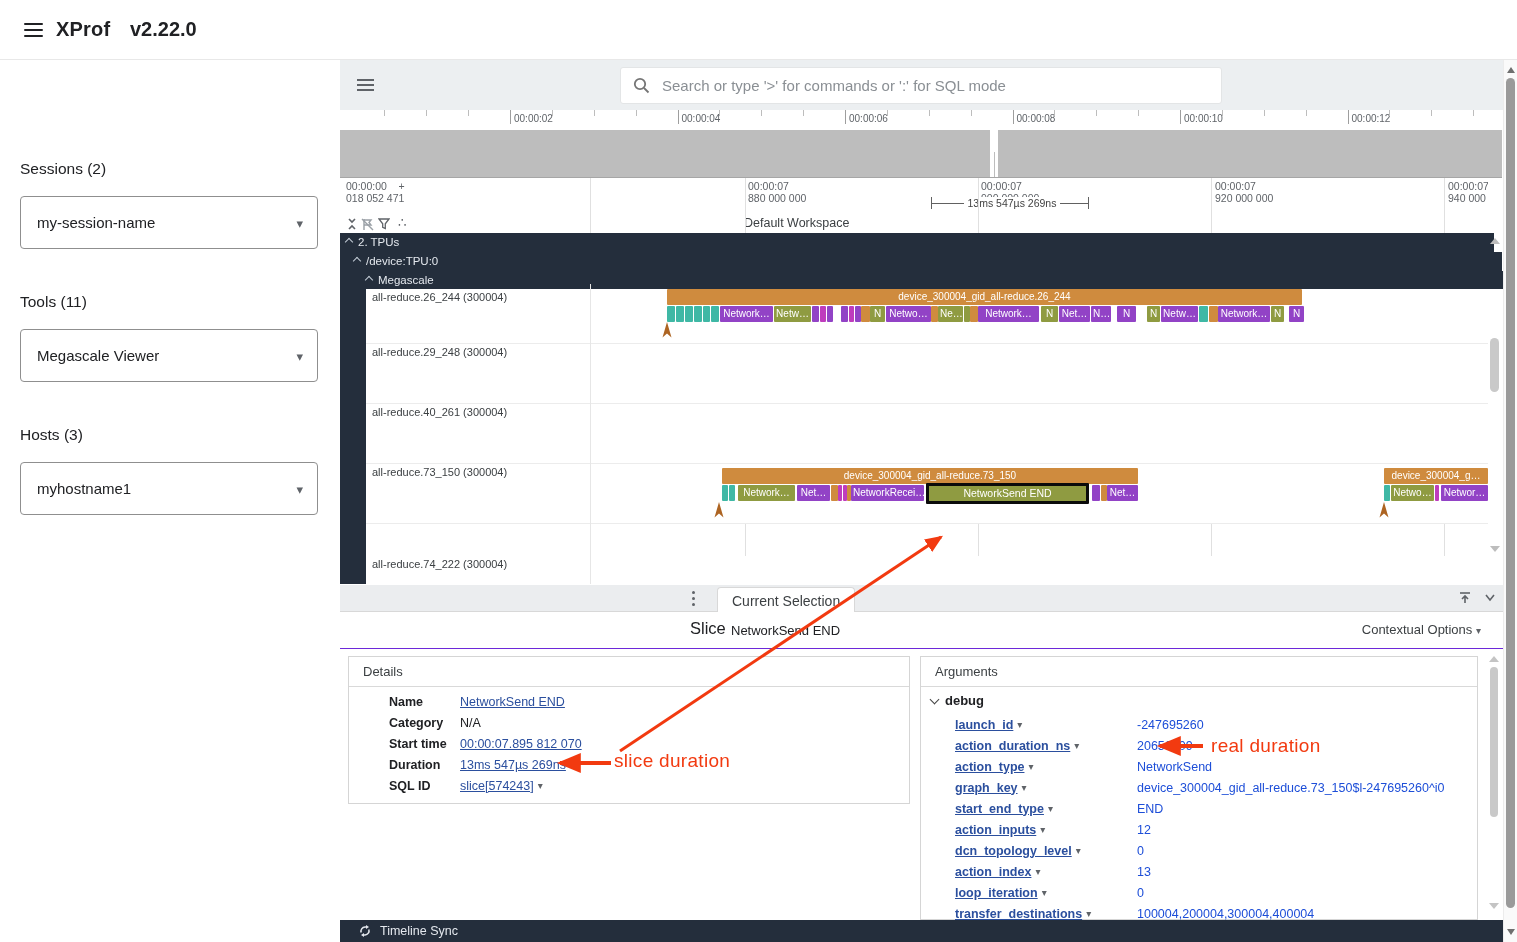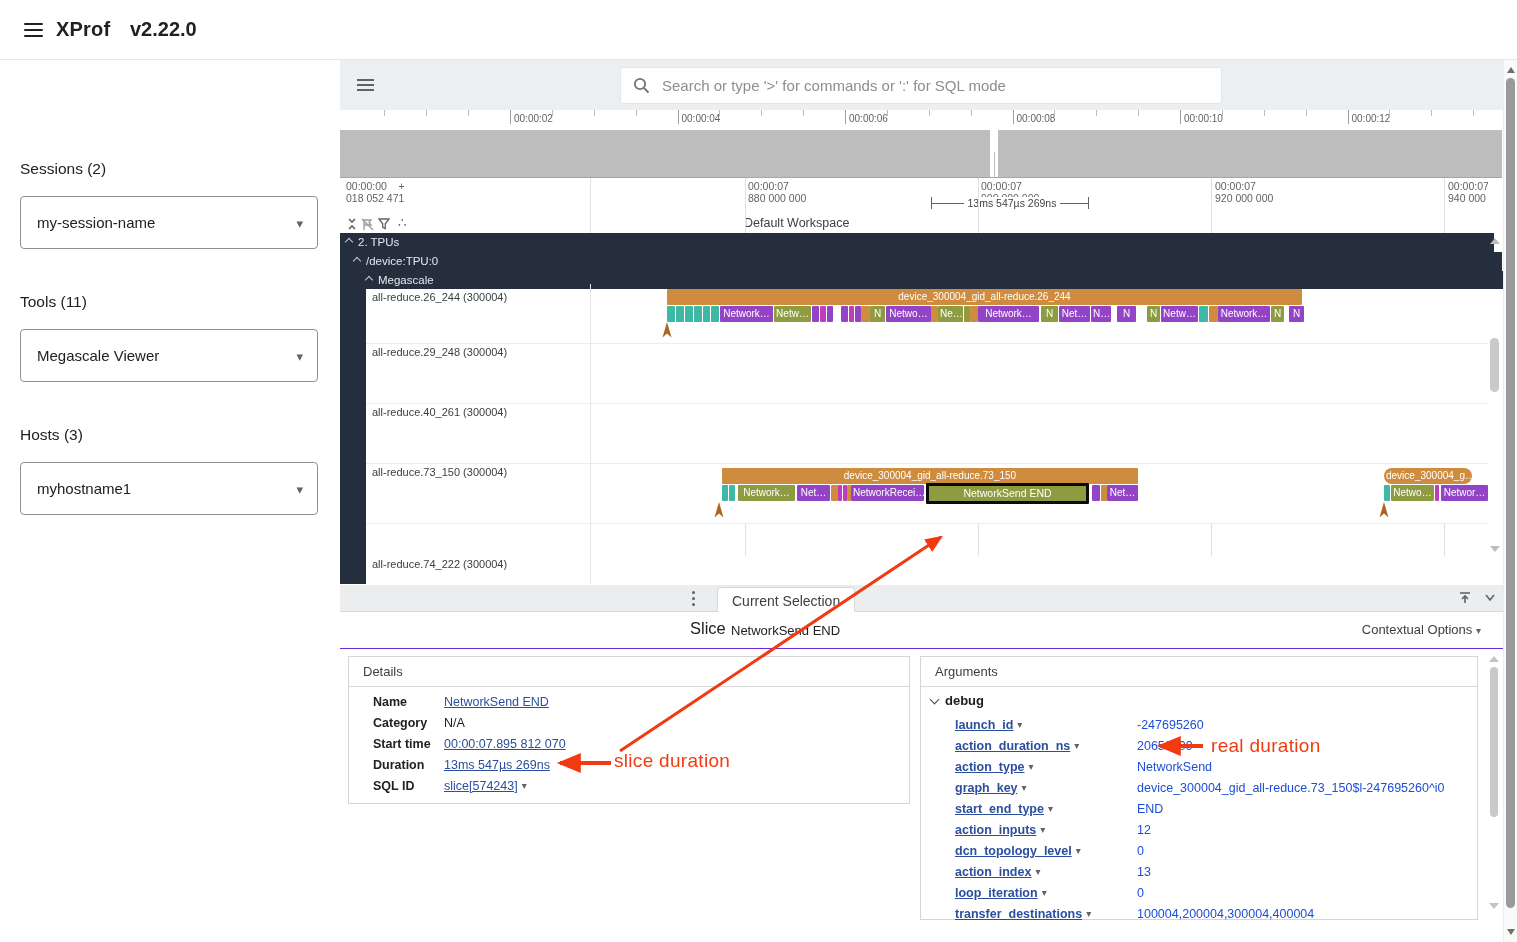--- a/index.html
+++ b/index.html
@@ -70,21 +70,21 @@
   .seltab{position:absolute;left:377px;top:2px;height:25px;background:#fff;border:1px solid #d8d8d8;border-bottom:none;border-radius:4px 4px 0 0;
           font-size:14px;color:#3c4043;display:flex;align-items:center;padding:0 14px;cursor:pointer;}
   .slicehdr{left:340px;top:612px;width:1163px;height:37px;background:#fff;border-bottom:1px solid #6d28d9;box-sizing:border-box;}
   .slicekind{position:absolute;left:350px;top:7px;font-size:16.5px;color:#202124;}
   .slicename{position:absolute;left:391px;top:11px;font-size:13px;color:#202124;}
   .ctxopt{position:absolute;right:22px;top:10px;font-size:13px;color:#3c4043;cursor:pointer;}
   .panelbody{left:340px;top:649px;width:1163px;height:271px;background:#fff;}
   .card{position:absolute;border:1px solid #d5d5d5;background:#fff;box-sizing:border-box;}
   .cardhdr{height:30px;border-bottom:1px solid #d9d9d9;box-sizing:border-box;font-size:13px;color:#3c4043;display:flex;align-items:center;padding-left:14px;}
   .drow{position:absolute;left:24px;height:21px;font-size:12.5px;display:flex;align-items:center;white-space:nowrap;}
-  .dlab{width:71px;font-weight:700;color:#202124;flex:0 0 auto;}
+  .dlab{width:71px;font-weight:700;color:#202124;flex:0 0 auto;margin-left:16px;}
   .dval{color:#202124;}
   a.lnk{color:#2b4f9e;text-decoration:underline;cursor:pointer;}
   .acaret{color:#5f6368;font-size:10px;margin-left:4px;text-decoration:none;}
   .argrow{position:absolute;height:21px;font-size:12.5px;display:flex;align-items:center;white-space:nowrap;}
   .argkey{font-weight:700;}
   .argval{position:absolute;left:182px;color:#1d4ed8;}
   .debughdr{position:absolute;left:10px;top:36px;font-size:13px;font-weight:700;color:#202124;}
   .chev-dn{display:inline-block;width:6px;height:6px;border-left:1.5px solid #444;border-bottom:1.5px solid #444;transform:rotate(-45deg);margin-right:7px;vertical-align:2px;}
   
   .footer{left:340px;top:920px;width:1163px;height:22px;background:#242e3c;color:#e4e8ee;font-size:12.5px;display:flex;align-items:center;}
@@ -277,21 +277,21 @@
       <div class="slice abs" style="left: 1091px; top: 306px; width: 20px; background: rgb(146, 67, 198);">N…</div>
       <div class="slice abs" style="left: 1117px; top: 306px; width: 19px; background: rgb(146, 67, 198);">N</div>
       <div class="slice abs" style="left: 1147px; top: 306px; width: 13px; background: rgb(143, 155, 65);">N</div>
       <div class="slice abs" style="left: 1161px; top: 306px; width: 37px; background: rgb(146, 67, 198);">Netw…</div>
       <div class="slice abs" style="left: 1199px; top: 306px; width: 9px; background: rgb(63, 184, 165);"></div>
       <div class="slice abs" style="left: 1209px; top: 306px; width: 9px; background: rgb(207, 139, 62);"></div>
       <div class="slice abs" style="left: 1218px; top: 306px; width: 52px; background: rgb(146, 67, 198);">Network…</div>
       <div class="slice abs" style="left: 1271px; top: 306px; width: 13px; background: rgb(143, 155, 65);">N</div>
       <div class="slice abs" style="left: 1289px; top: 306px; width: 15px; background: rgb(146, 67, 198);">N</div>
       <div class="slice abs" style="left: 722px; top: 468px; width: 416px; background: rgb(207, 139, 62);">device_300004_gid_all-reduce.73_150</div>
-      <div class="slice abs" style="left: 1384px; top: 468px; width: 88px; background: rgb(207, 139, 62); border-radius: 8px;">device_300004_g…</div>
+      <div class="slice abs" style="left: 1384px; top: 468px; width: 104px; background: rgb(207, 139, 62);">device_300004_g…</div>
       <div class="slice abs" style="left: 722px; top: 485px; width: 6px; background: rgb(63, 184, 165);"></div>
       <div class="slice abs" style="left: 729px; top: 485px; width: 6px; background: rgb(63, 184, 165);"></div>
       <div class="slice abs" style="left: 738px; top: 485px; width: 57px; background: rgb(143, 155, 65);">Network…</div>
       <div class="slice abs" style="left: 797px; top: 485px; width: 33px; background: rgb(146, 67, 198);">Net…</div>
       <div class="slice abs" style="left: 831px; top: 485px; width: 7px; background: rgb(207, 139, 62);"></div>
       <div class="slice abs" style="left: 838px; top: 485px; width: 4px; background: rgb(191, 60, 189);"></div>
       <div class="slice abs" style="left: 843px; top: 485px; width: 4px; background: rgb(191, 60, 189);"></div>
       <div class="slice abs" style="left: 847px; top: 485px; width: 4px; background: rgb(207, 139, 62);"></div>
       <div class="slice abs" style="left: 851px; top: 485px; width: 73px; background: rgb(146, 67, 198);">NetworkRecei…</div>
       <div class="slice abs sel" style="left: 926px; top: 483px; width: 163px; background: rgb(143, 155, 65); border-color: rgb(11, 11, 11);">NetworkSend END</div>
@@ -426,20 +426,29 @@
         </div>
       </div>
   </div>
 
   <div class="abs" style="left:1488px;top:653px;width:12px;height:265px;">
     <div class="tri" style="left:1px;top:3px;border-left:5px solid transparent;border-right:5px solid transparent;border-bottom:6px solid #c4c4c4;"></div>
     <div class="sb-thumb" style="left:2px;top:14px;width:8px;height:150px;"></div>
     <div class="tri" style="left:1px;top:250px;border-left:5px solid transparent;border-right:5px solid transparent;border-top:6px solid #c4c4c4;"></div>
   </div>
 
+  <div class="abs footer">
+    <svg width="14" height="14" viewBox="0 0 14 14">
+      <path d="M3.2 8.6 A4.2 4.2 0 0 1 7 3 h1.5" fill="none" stroke="#e4e8ee" stroke-width="1.5"></path>
+      <path d="M10.8 5.4 A4.2 4.2 0 0 1 7 11 h-1.5" fill="none" stroke="#e4e8ee" stroke-width="1.5"></path>
+      <path d="M8 1 L11 3 L8 5 Z" fill="#e4e8ee"></path>
+      <path d="M6 9 L3 11 L6 13 Z" fill="#e4e8ee"></path>
+    </svg>
+    <span>Timeline Sync</span>
+  </div>
 
   <div class="abs mainsb">
     <div class="tri" style="left:2.5px;top:7px;border-left:4.5px solid transparent;border-right:4.5px solid transparent;border-bottom:6px solid #6f6f6f;"></div>
     <div class="sb-thumb" style="left:2px;top:18px;width:9px;height:830px;background:#9a9a9a;"></div>
     <div class="tri" style="left:2.5px;top:869px;border-left:4.5px solid transparent;border-right:4.5px solid transparent;border-top:6px solid #6f6f6f;"></div>
   </div>
 
   <svg id="annosvg" class="abs" width="1517" height="942">
     <defs>
       <marker id="ah" markerUnits="strokeWidth" markerWidth="6.5" markerHeight="5.5" refX="5.2" refY="2.5" orient="auto">

